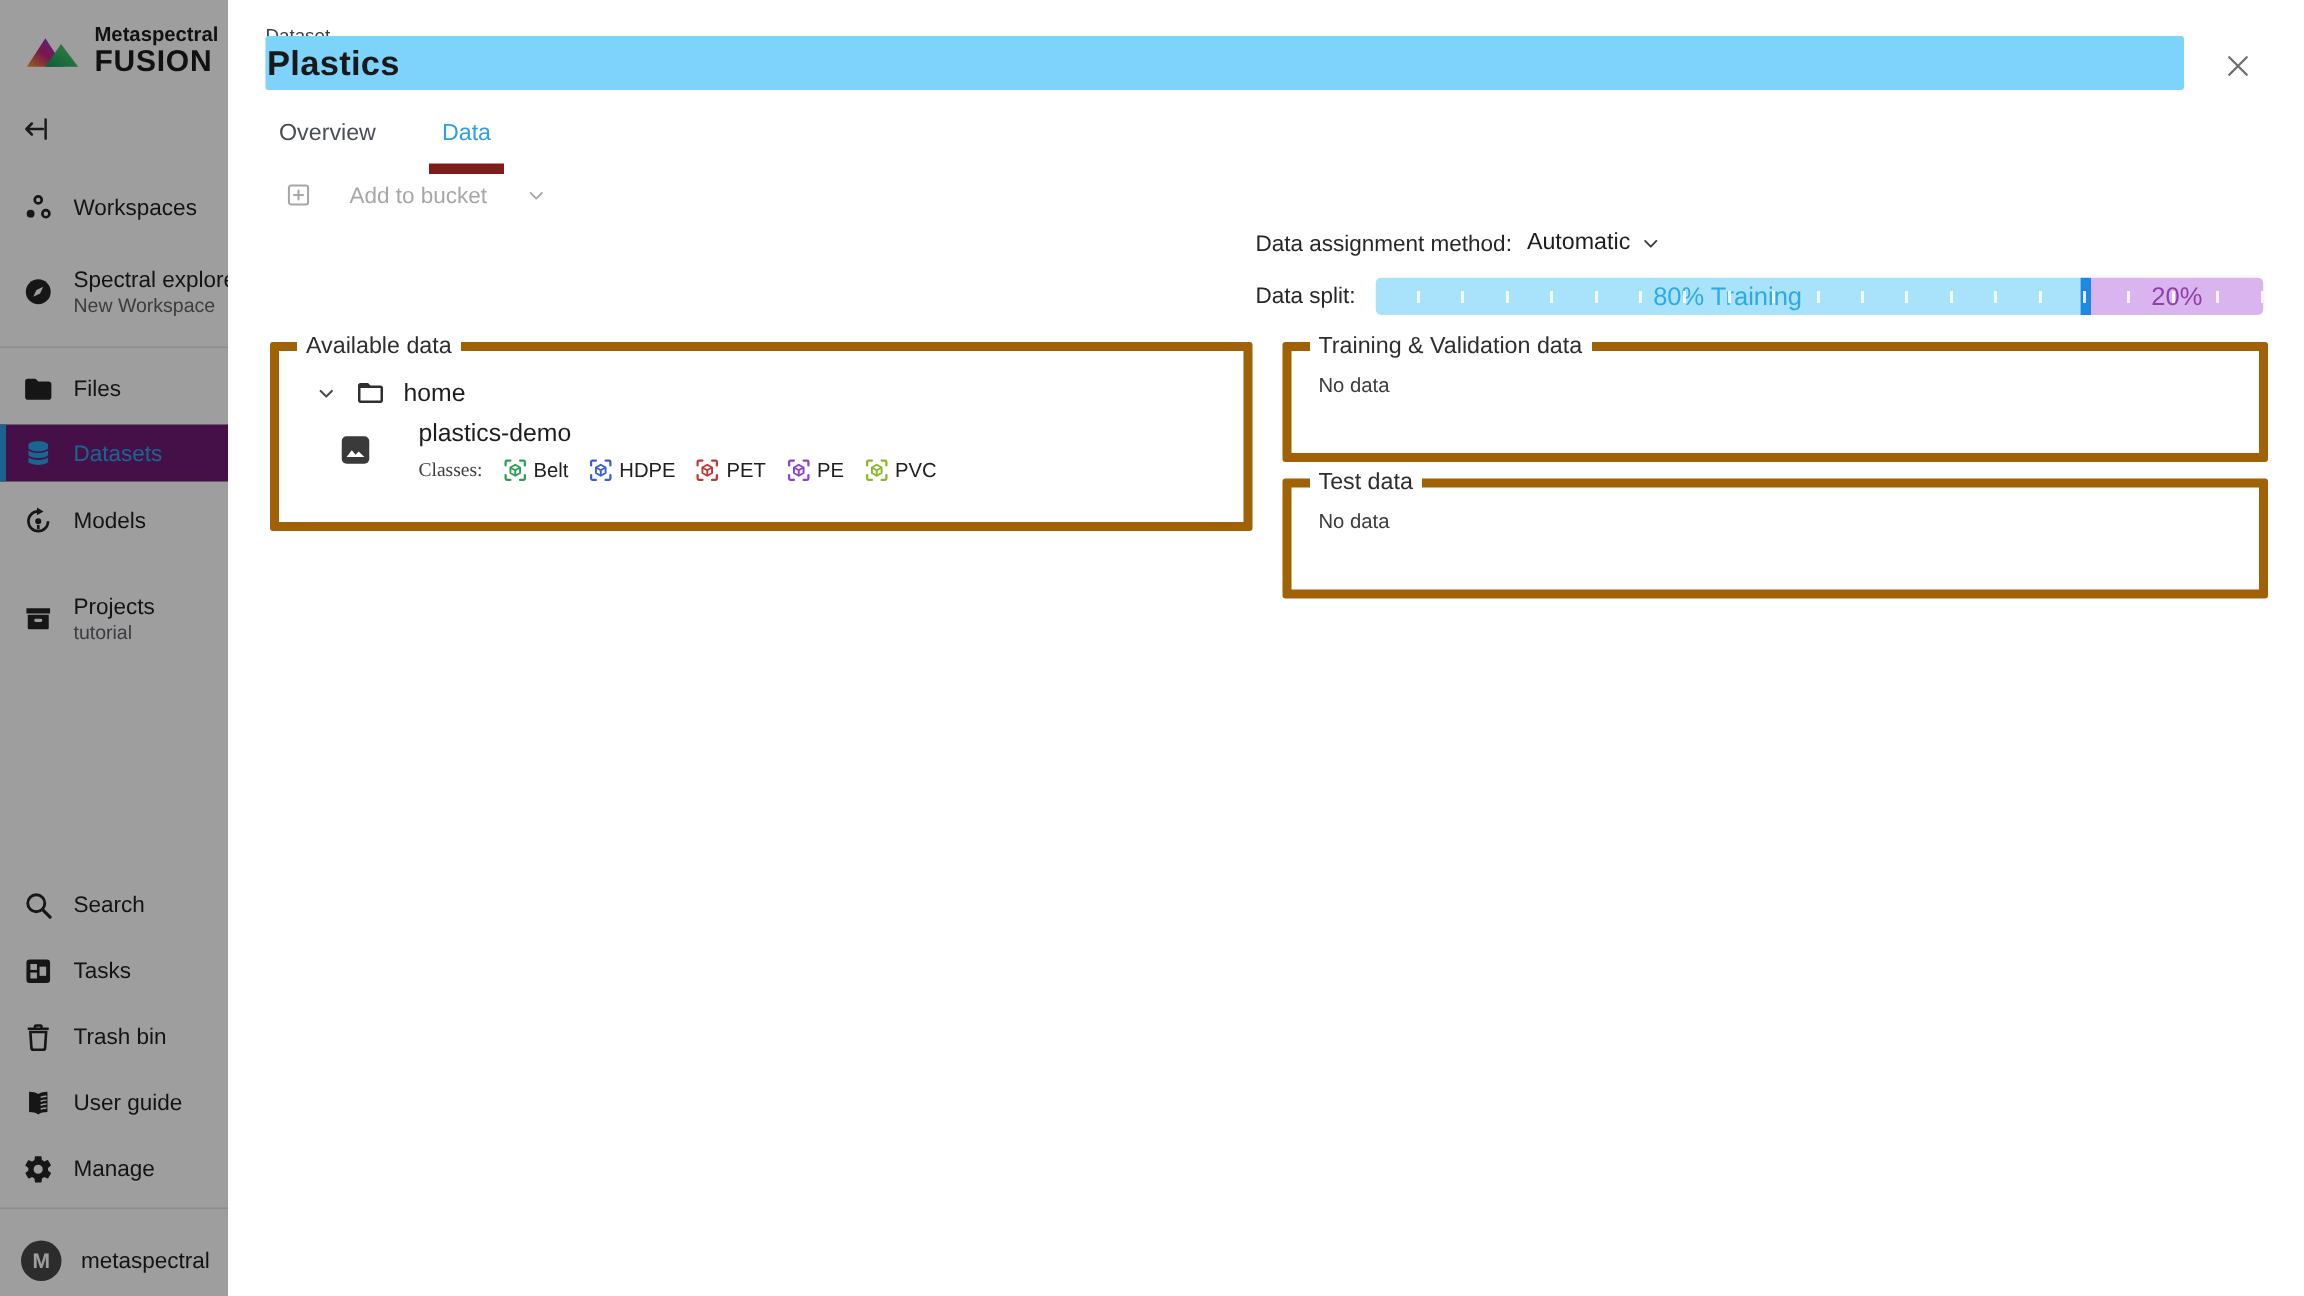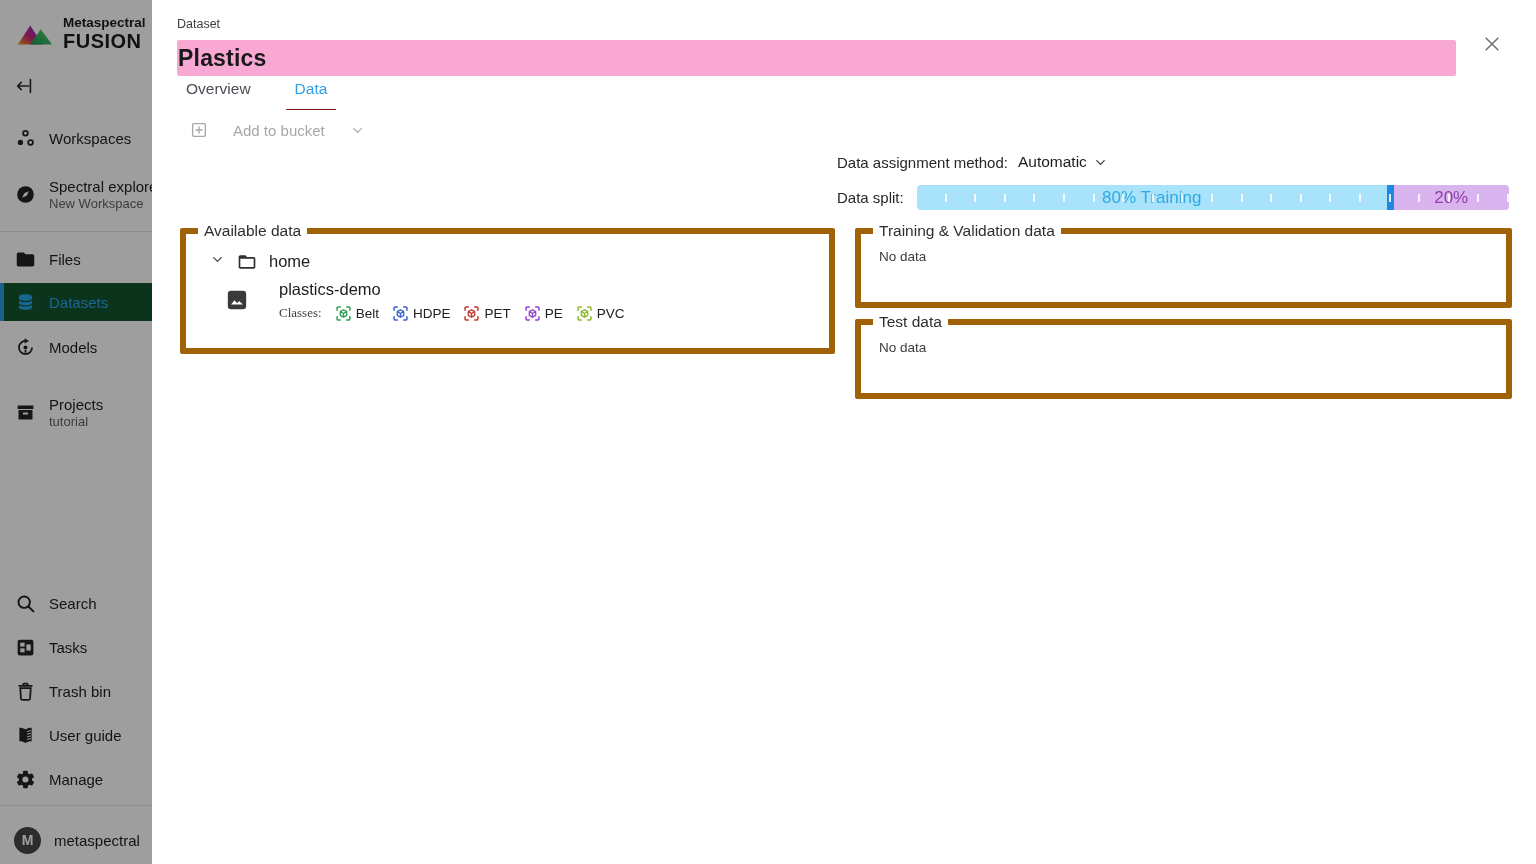--- a/index.html
+++ b/index.html
@@ -13,43 +13,43 @@
   .brand { position:absolute; left:16px; top:15px; display:flex; gap:9px; align-items:center; }
   .brand-name { font-size:13.5px; font-weight:700; color:#1c1c1c; line-height:15px; }
   .brand-product { font-size:20px; font-weight:700; letter-spacing:.5px; color:#1c1c1c; }
   .collapse-btn { position:absolute; left:13px; top:75px; width:22px; height:22px; color:#2b2b2b; cursor:pointer; }
   .srow { position:absolute; left:0; width:152px; display:flex; align-items:center;
           gap:13px; padding-left:14px; cursor:pointer; }
   .srow .ic { width:22px; min-width:22px; height:22px; display:flex; align-items:center; justify-content:center; color:#242424; }
   .srow .lbl { font-size:15px; color:#1f1f1f; white-space:nowrap; overflow:hidden; }
   .srow .sub { font-size:13px; color:#5f6368; white-space:nowrap; overflow:hidden; }
   .srow .txtcol { display:flex; flex-direction:column; gap:1px; overflow:hidden; }
-  .srow.selected { background:#14532d; border-left:4px solid #2e9fe6; padding-left:10px; }
+  .srow.selected { background:#701a75; border-left:4px solid #2e9fe6; padding-left:10px; }
   .srow.selected .lbl, .srow.selected .ic { color:#2aa5ec; }
   .sdivider { position:absolute; left:0; width:152px; height:1px; background:#e4e4e4; }
   .avatar { width:27px; height:27px; min-width:27px; border-radius:50%; background:#474747;
             color:#fff; font-size:14px; font-weight:700; display:flex; align-items:center; justify-content:center; }
   .proj-ic { color:#35b1ef; }
 
   
   .backdrop { position:absolute; inset:0; background:rgba(0,0,0,0.38); z-index:5; }
 
   
   .modal { position:absolute; left:152px; top:0; width:1384px; height:864px;
            background:#ffffff; z-index:10; }
   .kicker { position:absolute; left:25px; top:17px; font-size:12.5px; color:#3d3d3d; }
-  .title-strip { position:absolute; left:25px; top:40px; width:1279px; height:36px;
-                 background:#f9a8d4; border-radius:2px; display:flex; align-items:center; cursor:text;text-align:right; }
+  .title-strip { position:absolute; left:25px; top:24px; width:1279px; height:36px;
+                 background:#7dd3fc; border-radius:2px; display:flex; align-items:center; cursor:text;text-align:right; }
   .title-strip h1 { font-size:23px; font-weight:700; color:#191919; padding-left:1px; letter-spacing:.2px; }
   .close-btn { position:absolute; top:33px; right:33px; width:22px; height:22px; color:#6d6d6d;
                cursor:pointer; display:flex; align-items:center; justify-content:center; }
 
   .tabs { position:absolute; left:25px; top:80px; display:flex; gap:26px; }
   .tab { font-size:15.5px; padding:0 9px 11px 9px; color:#4a4f55; cursor:pointer; }
-  .tab.active { color:#2e9fe6; border-bottom:1px solid #7f1d1d; }
+  .tab.active { color:#2e9fe6; border-bottom:7px solid #7f1d1d; }
 
   .bucket-btn { position:absolute; left:38px; top:121px; display:flex; align-items:center;
                 gap:25px; color:#a7a7a7; font-size:15px; cursor:default; }
 
   .assign-row { position:absolute; left:685px; top:153px; display:flex; align-items:center; gap:10px; }
   .assign-label { font-size:15px; color:#272727; }
   .assign-select { display:flex; align-items:center; gap:6px; cursor:pointer; }
   .assign-value { font-size:15.5px; color:#1d1d1d; }
   .chev { color:#3c3c3c; display:flex; }
 
@@ -67,21 +67,21 @@
   .seg-test { flex:1; background:#dab4ef; display:flex; align-items:center; justify-content:center;
               color:#8e3fa8; font-size:17px; }
 
   fieldset { position:absolute; border:6px solid #a16207; border-radius:2px; }
   fieldset legend { margin-left:12px; padding:0 6px; font-size:15.5px; color:#2e2e2e; }
   .fs-available { left:28px; top:222px; width:655px; height:132px; }
   .fs-train { left:703px; top:222px; width:657px; height:86px; }
   .fs-test  { left:703px; top:313px; width:657px; height:86px; }
   .nodata { font-size:13.5px; color:#3c3c3c; margin:9px 0 0 18px; }
 
-  .row-home { display:flex; align-items:flex-start; gap:12px; margin:12px 0 0 24px; cursor:pointer; }
+  .row-home { display:flex; align-items:center; gap:12px; margin:12px 0 0 24px; cursor:pointer; }
   .row-home .lbl { font-size:16.5px; color:#1d1d1d; }
   .tree-chev { color:#4c4c4c; display:flex; }
   .folder-ic { color:#2f2f2f; display:flex; }
   .row-item { display:flex; gap:31px; margin:8px 0 0 40px; cursor:pointer; }
   .img-ic { color:#3a3a3a; margin-top:9px; }
   .item-name { font-size:16.5px; color:#1d1d1d; }
   .classes-row { display:flex; align-items:center; gap:14px; margin-top:6px; }
   .classes-label { font-size:13px; color:#3f3f3f;font-family:Liberation Serif, serif; }
   .chip { display:flex; align-items:center; gap:5px; }
   .chip .lbl { font-size:13.5px; color:#202020; }

